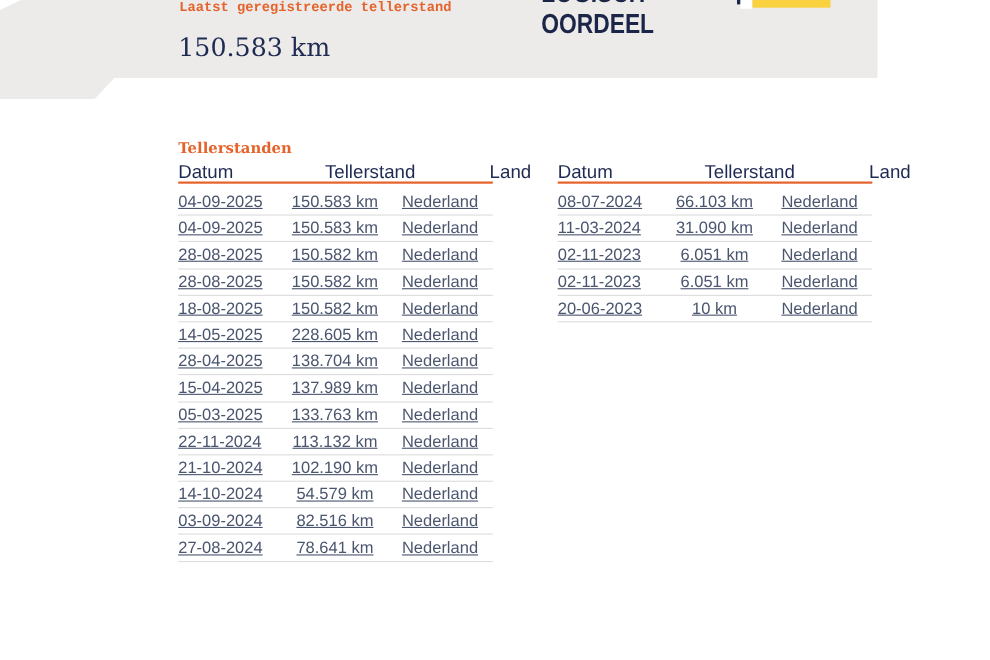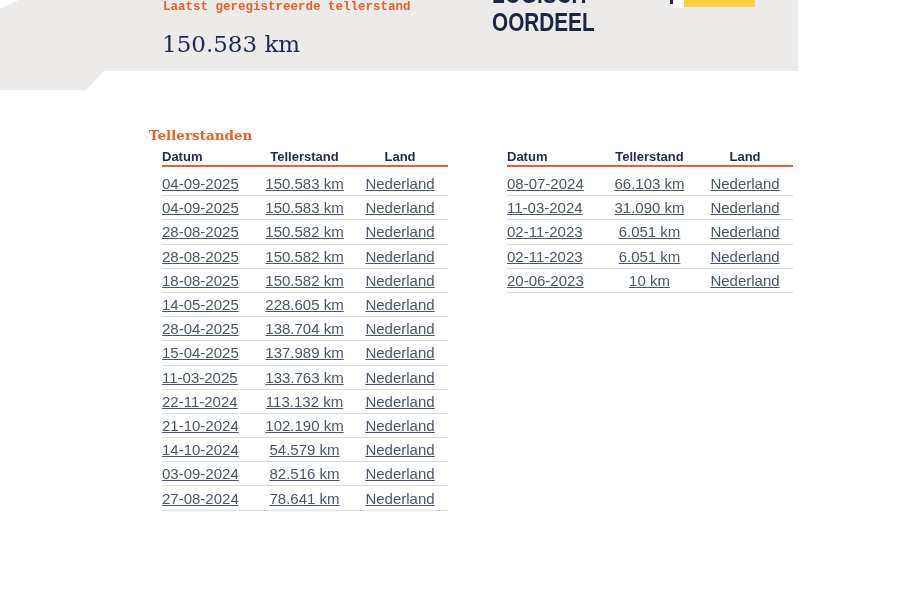--- a/index.html
+++ b/index.html
@@ -31,33 +31,34 @@
     font-weight:bold;font-size:25px;line-height:28px;
     color:var(--judgement-navy);
     transform:scaleX(0.83);transform-origin:top left;
     white-space:nowrap;
   }
   .logo-dark{left:670px;top:0;width:6px;height:4px;background:var(--judgement-navy);}
   .logo-white{left:673px;top:0;width:11px;height:8px;background:#ffffff;}
   .logo-yellow{left:684px;top:0;width:71px;height:7px;background:var(--yellow);}
 
   .section-title{
-    left:149px;top:127px;
+    left:162px;top:127px;
     font-family:"DejaVu Serif",serif;
     font-weight:bold;font-size:13.5px;color:var(--orange);
   }
 
   .otable{width:286px;top:149px;}
   .otable.left{left:162px;}
   .otable.right{left:507px;}
   .otable .head{
     display:grid;grid-template-columns:95px 95px 96px;
     height:16px;line-height:16px;
-    font-weight:bold;font-size:13px;color:var(--navy);
+    font-weight:normal;font-size:17px;color:var(--navy);
     border-bottom:2px solid var(--orange);
+    gap:32px;
   }
   .otable .rows{margin-top:5px;}
   .otable .row{
     display:grid;grid-template-columns:95px 95px 96px;
     height:24.2px;box-sizing:border-box;
     align-items:center;
     font-size:15px;color:var(--body-text);
     border-bottom:1px solid var(--separator);
     text-decoration:underline;
   }
@@ -124,21 +125,21 @@
         <div class="col-datum">28-04-2025</div>
         <div class="col-km">138.704 km</div>
         <div class="col-land">Nederland</div>
       </div>
       <div class="row">
         <div class="col-datum">15-04-2025</div>
         <div class="col-km">137.989 km</div>
         <div class="col-land">Nederland</div>
       </div>
       <div class="row">
-        <div class="col-datum">11-03-2025</div>
+        <div class="col-datum">05-03-2025</div>
         <div class="col-km">133.763 km</div>
         <div class="col-land">Nederland</div>
       </div>
       <div class="row">
         <div class="col-datum">22-11-2024</div>
         <div class="col-km">113.132 km</div>
         <div class="col-land">Nederland</div>
       </div>
       <div class="row">
         <div class="col-datum">21-10-2024</div>

